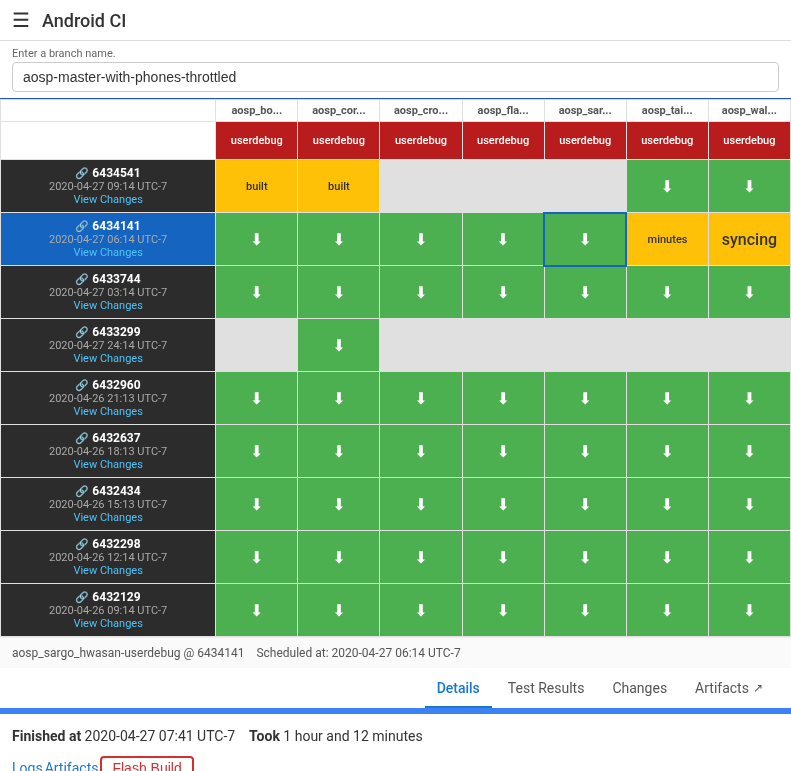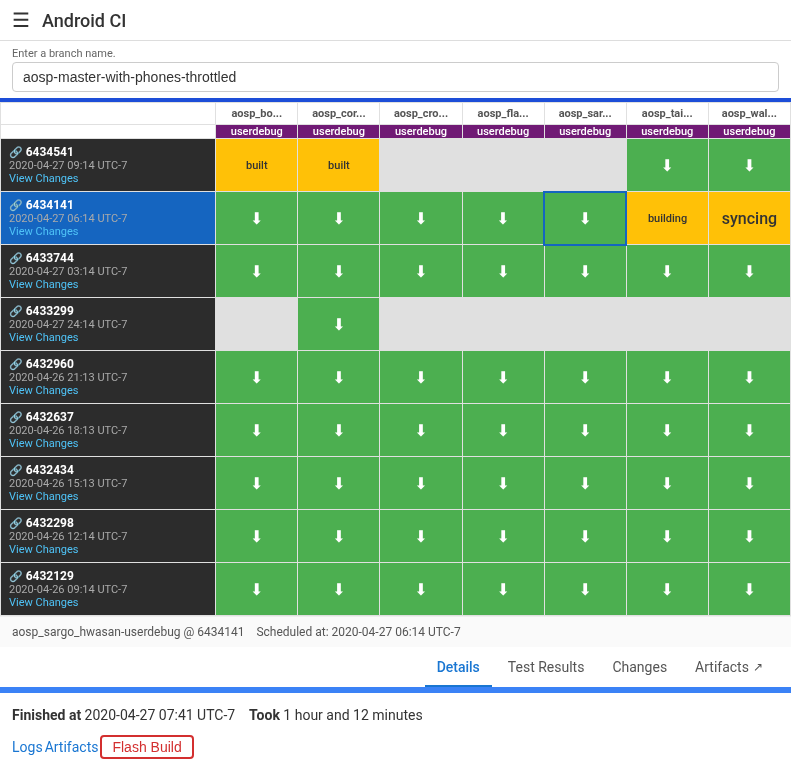--- a/index.html
+++ b/index.html
@@ -4,39 +4,39 @@
   <style>
     * { box-sizing: border-box; margin: 0; padding: 0; }
     body { font-family: Roboto, Arial, sans-serif; font-size: 13px; background: #fff; color: #333; width: 791px; }
 
     
     .header { display: flex; align-items: center; padding: 8px 12px; border-bottom: 1px solid #ddd; }
     .hamburger { font-size: 20px; margin-right: 12px; cursor: pointer; }
     .app-title { font-size: 18px; font-weight: 500; color: #333; }
 
     
-    .branch-bar { padding: 6px 12px; border-bottom: 4px solid #1d4ed8; }
+    .branch-bar { padding: 6px 12px; border-bottom: 1px solid #1d4ed8; }
     .branch-label { font-size: 11px; color: #666; display: block; margin-bottom: 2px; }
     .branch-input { width: 100%; border: 1px solid #ccc; border-radius: 4px; padding: 6px 10px; font-size: 14px; color: #333; outline: none; }
 
     
     .grid-container { overflow-x: auto; }
     table { width: 100%; border-collapse: collapse; table-layout: fixed; }
     th, td { border: 1px solid #e0e0e0; text-align: center; vertical-align: middle; padding: 4px 2px; font-size: 12px; }
 
     
-    .row-header { width: 215px; text-align: left; padding: 6px 8px; background: #2c2c2c; color: #fff; font-size: 11px; vertical-align: top; }
+    .row-header { width: 215px; text-align: center; padding: 6px 8px; background: #2c2c2c; color: #fff; font-size: 11px; vertical-align: top; }
     .row-header .build-id { font-weight: bold; font-size: 12px; }
     .row-header .build-date { color: #aaa; font-size: 11px; }
     .row-header .view-changes { color: #4fc3f7; font-size: 11px; cursor: pointer; }
     .row-header.selected { background: #1565c0; }
 
     
     .col-header-top { background: #fff; font-size: 11px; color: #555; padding: 4px; white-space: nowrap; overflow: hidden; text-overflow: ellipsis; }
-    .col-header-sub { background: #701a75; color: #fff; font-size: 11px; padding: 0; font-weight: 500; margin-left: 33px; }
+    .col-header-sub { background: #b91c1c; color: #fff; font-size: 11px; padding: 12px; font-weight: 500; margin-left: 33px; }
 
     
     .cell-green { background: #4caf50; color: #fff; }
     .cell-yellow { background: #ffc107; color: #333; font-size: 11px; font-weight: 500; }
 
     
     .info-bar { padding: 8px 12px; font-size: 12px; color: #555; border-top: 1px solid #eee; background: #fafafa; }
 
     
     .tabs { display: flex; align-items: center; padding: 0 12px; border-bottom: 6px solid #3b82f6; justify-content: flex-end; }
@@ -112,21 +112,21 @@
       <span style="color:#aaa;font-size:11px;">🔗</span> 6434141
     </div>
     <div class="build-date">2020-04-27 06:14 UTC-7</div>
     <div class="view-changes">View Changes</div>
   </td>
           <td class="cell-green" style="background: rgb(76, 175, 80);"><span style="color:#fff;font-size:16px;">⬇</span></td>
           <td class="cell-green" style="background: rgb(76, 175, 80);"><span style="color:#fff;font-size:16px;">⬇</span></td>
           <td class="cell-green" style="background: rgb(76, 175, 80);"><span style="color:#fff;font-size:16px;">⬇</span></td>
           <td class="cell-green" style="background: rgb(76, 175, 80);"><span style="color:#fff;font-size:16px;">⬇</span></td>
           <td style="background: rgb(76, 175, 80); border: 2px solid rgb(21, 101, 192) !important;"><span style="color:#fff;font-size:16px;">⬇</span></td>
-          <td style="background: rgb(255, 193, 7); color: rgb(51, 51, 51); font-size: 11px; font-weight: 500;">building</td>
+          <td style="background: rgb(255, 193, 7); color: rgb(51, 51, 51); font-size: 11px; font-weight: 500;">minutes</td>
           <td style="background: rgb(255, 193, 7); color: rgb(51, 51, 51); font-size: 16px; font-weight: 500;">syncing</td>
         </tr>
         <tr>
           <td class="row-header">
     <div class="build-id">
       <span style="color:#aaa;font-size:11px;">🔗</span> 6433744
     </div>
     <div class="build-date">2020-04-27 03:14 UTC-7</div>
     <div class="view-changes">View Changes</div>
   </td>

